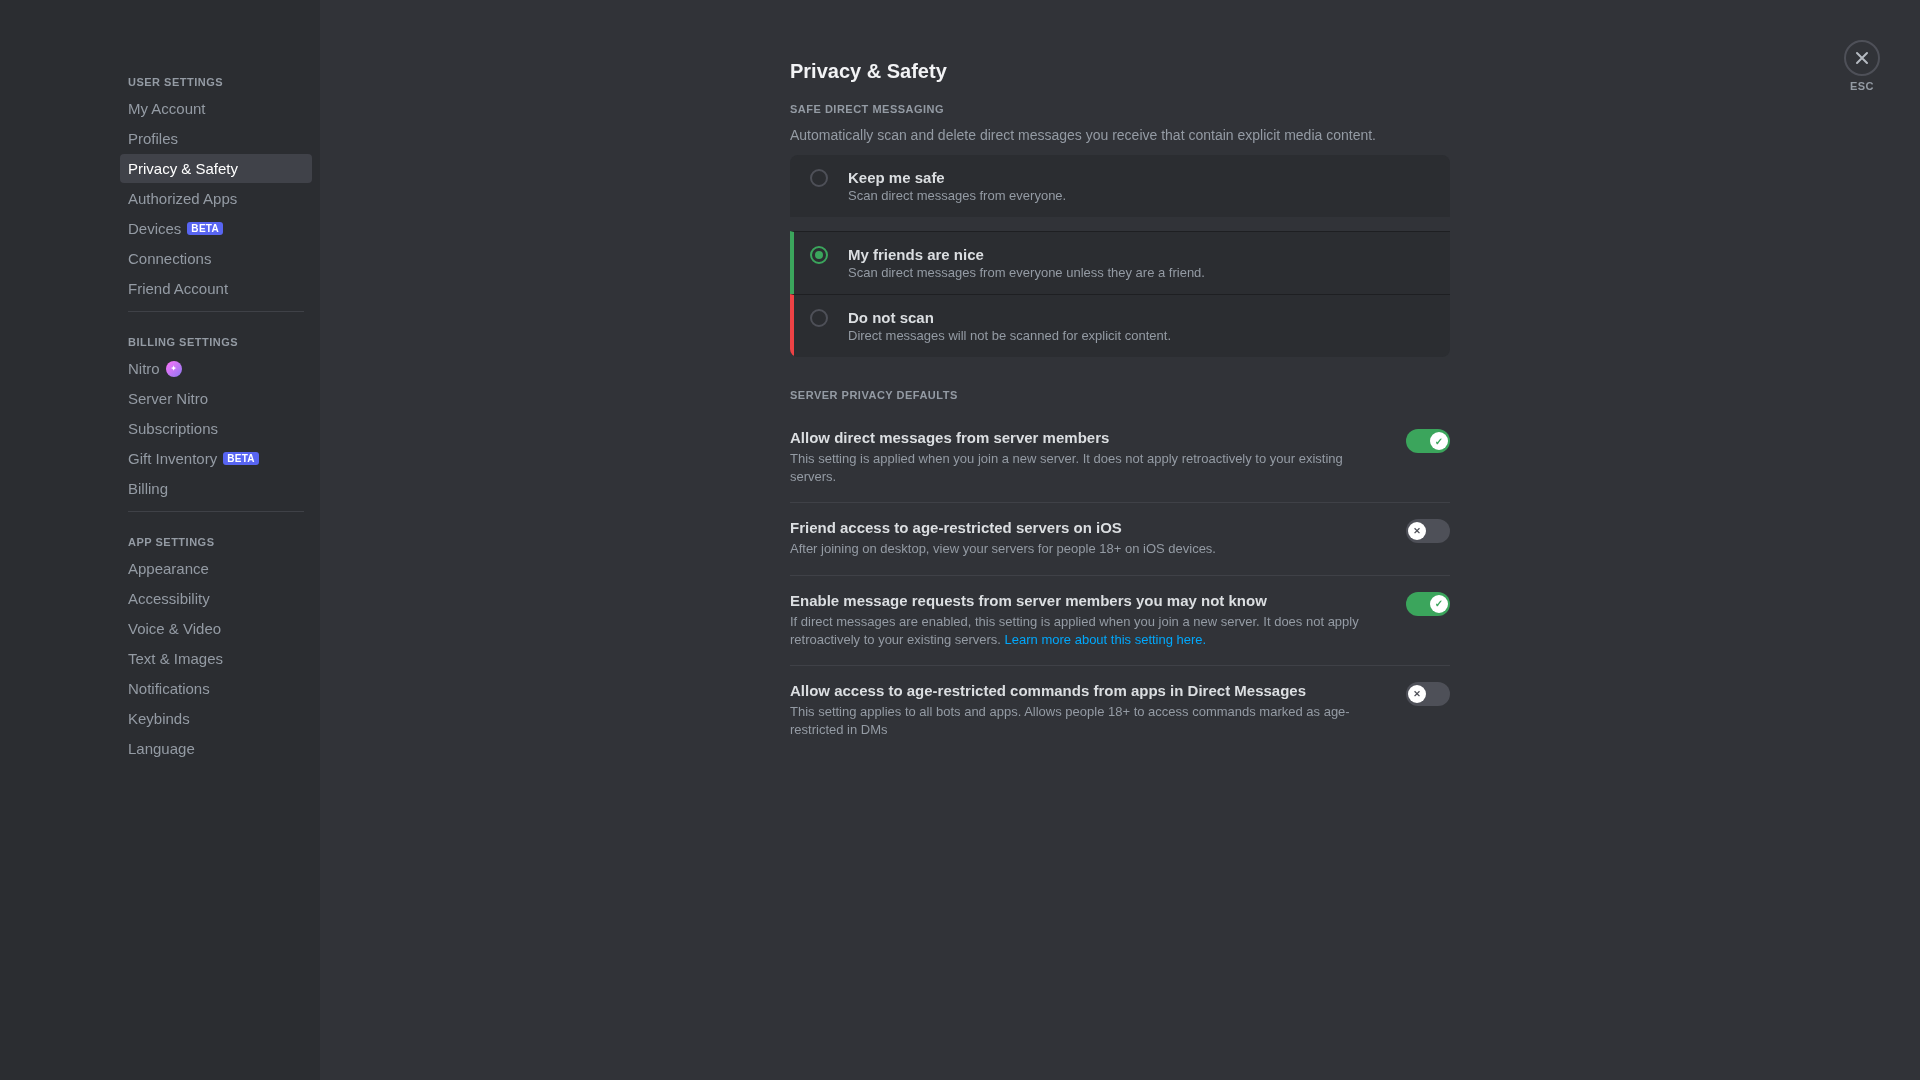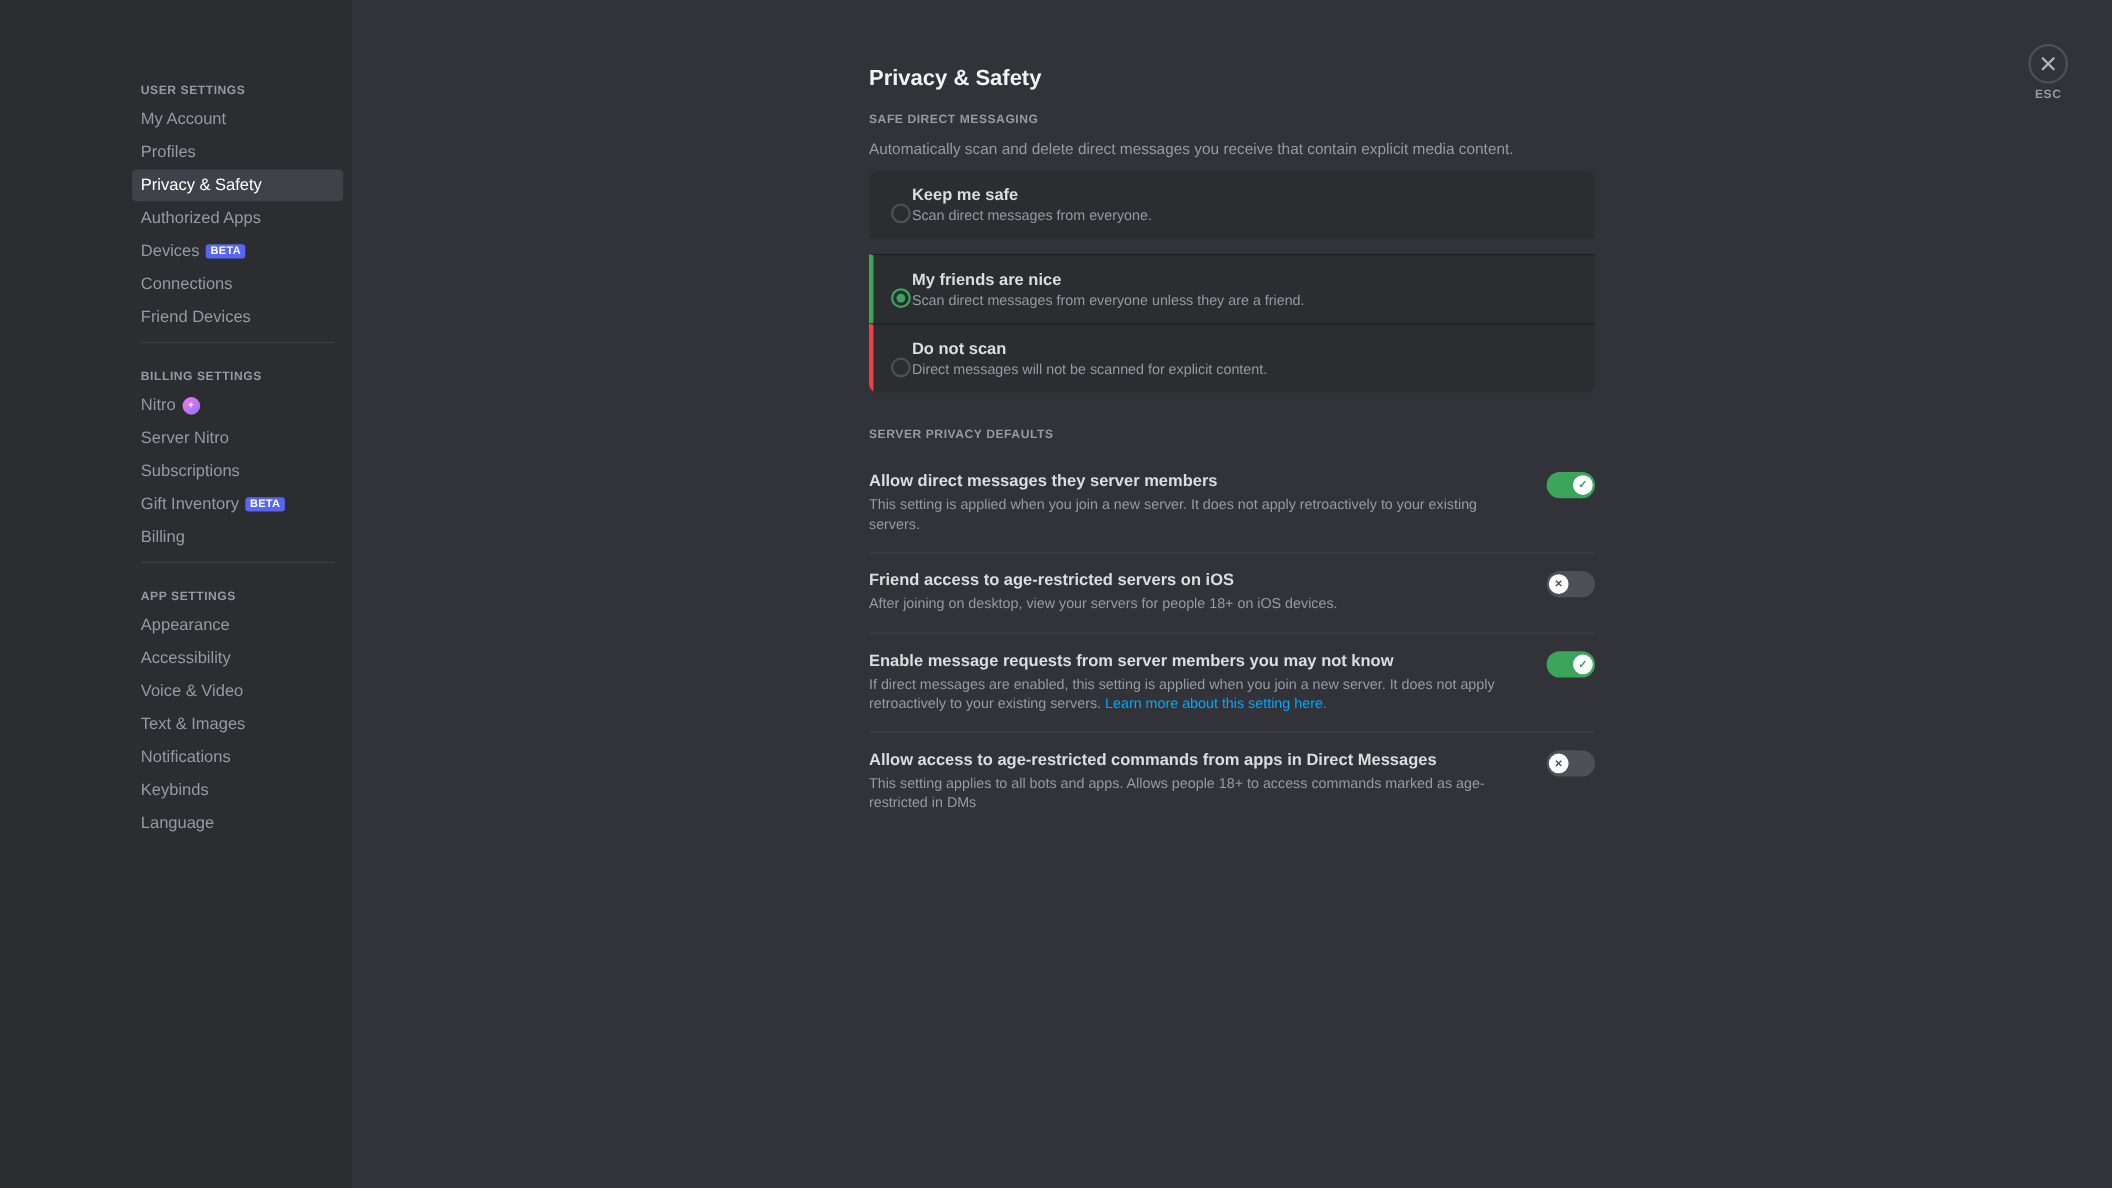--- a/index.html
+++ b/index.html
@@ -197,25 +197,25 @@
 
     
     .radio-group {
       border-radius: 8px;
       overflow: hidden;
       margin-bottom: 24px;
     }
 
     .radio-option {
       display: flex;
-      align-items: flex-end;
+      align-items: flex-start;
       padding: 14px 16px;
       background-color: #2b2d31;
       border-left: 4px solid transparent;
-      gap: 1px;
+      gap: 20px;
       cursor: pointer;
     }
 
     .radio-option + .radio-option {
       border-top: 1px solid #1e1f22;
     }
 
     .radio-option.selected {
       background-color: #2b2d31;
       border-left: 4px solid #3ba55c;
@@ -412,21 +412,21 @@
           <span>Authorized Apps</span>
         </div>
         <div class="sidebar-item">
           <span>Devices</span>
           <span class="beta-badge">BETA</span>
         </div>
         <div class="sidebar-item">
           <span>Connections</span>
         </div>
         <div class="sidebar-item">
-          <span>Friend Devices</span>
+          <span>Friend Account</span>
         </div>
 
         <div class="sidebar-divider"></div>
 
         <div class="sidebar-section-label">BILLING SETTINGS</div>
 
         <div class="sidebar-item">
           <span>Nitro</span>
           <span class="nitro-icon">✦</span>
         </div>
@@ -516,21 +516,21 @@
               </div>
             </div>
           </div>
         </div>
 
         <div class="settings-section">
           <div class="section-title">SERVER PRIVACY DEFAULTS</div>
 
           <div class="toggle-row">
             <div class="toggle-text">
-              <div class="toggle-title">Allow direct messages they server members</div>
+              <div class="toggle-title">Allow direct messages from server members</div>
               <div class="toggle-desc">This setting is applied when you join a new server. It does not apply retroactively to your existing servers.</div>
             </div>
             <div class="toggle-switch on">
               <div class="track">
                 <div class="thumb"></div>
               </div>
             </div>
           </div>
 
           <div class="toggle-row">

